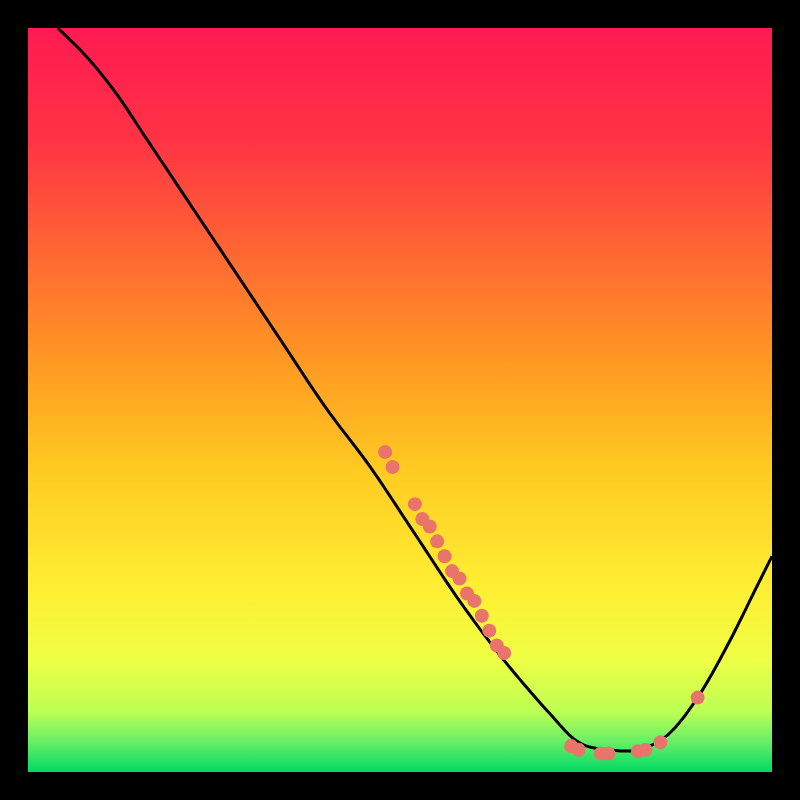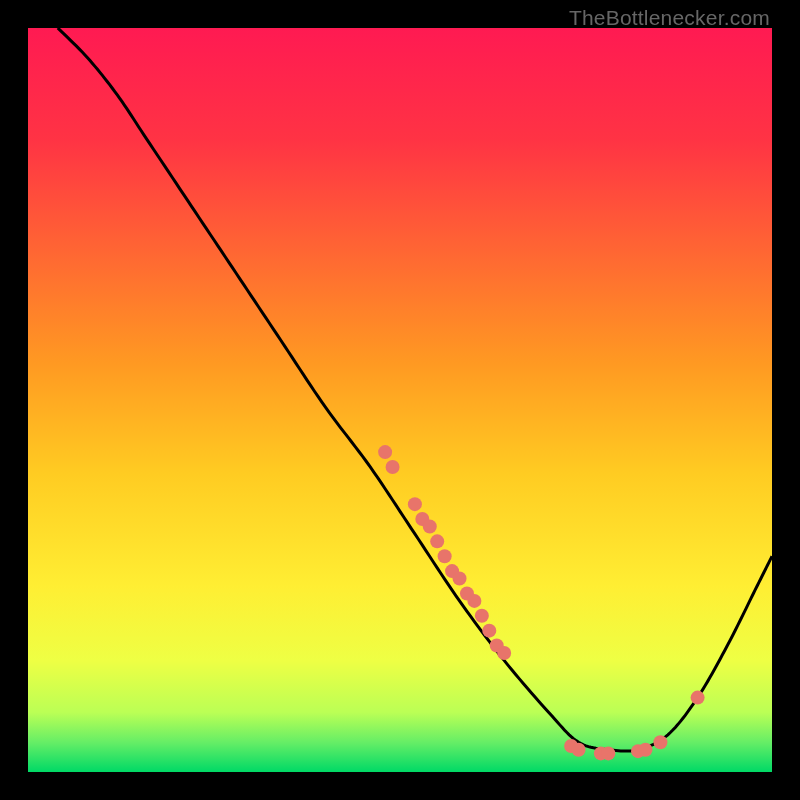--- a/index.html
+++ b/index.html
@@ -35,21 +35,20 @@
   svg {
     position: absolute;
     left: 0;
     top: 0;
   }
 </style>
 </head>
 <body>
 
 <div class="chart-container">
-  <div class="watermark">TheBottlenecker.com</div>
   <div class="plot-area">
     <svg id="chart-svg" width="744" height="744" viewBox="0 0 744 744">
       <defs>
         <linearGradient id="bg-grad" x1="0" y1="0" x2="0" y2="1">
             <stop offset="0%" stop-color="#ff1a52"></stop>
             <stop offset="15%" stop-color="#ff3344"></stop>
             <stop offset="30%" stop-color="#ff6633"></stop>
             <stop offset="45%" stop-color="#ff9922"></stop>
             <stop offset="60%" stop-color="#ffcc22"></stop>
             <stop offset="75%" stop-color="#ffee33"></stop>

